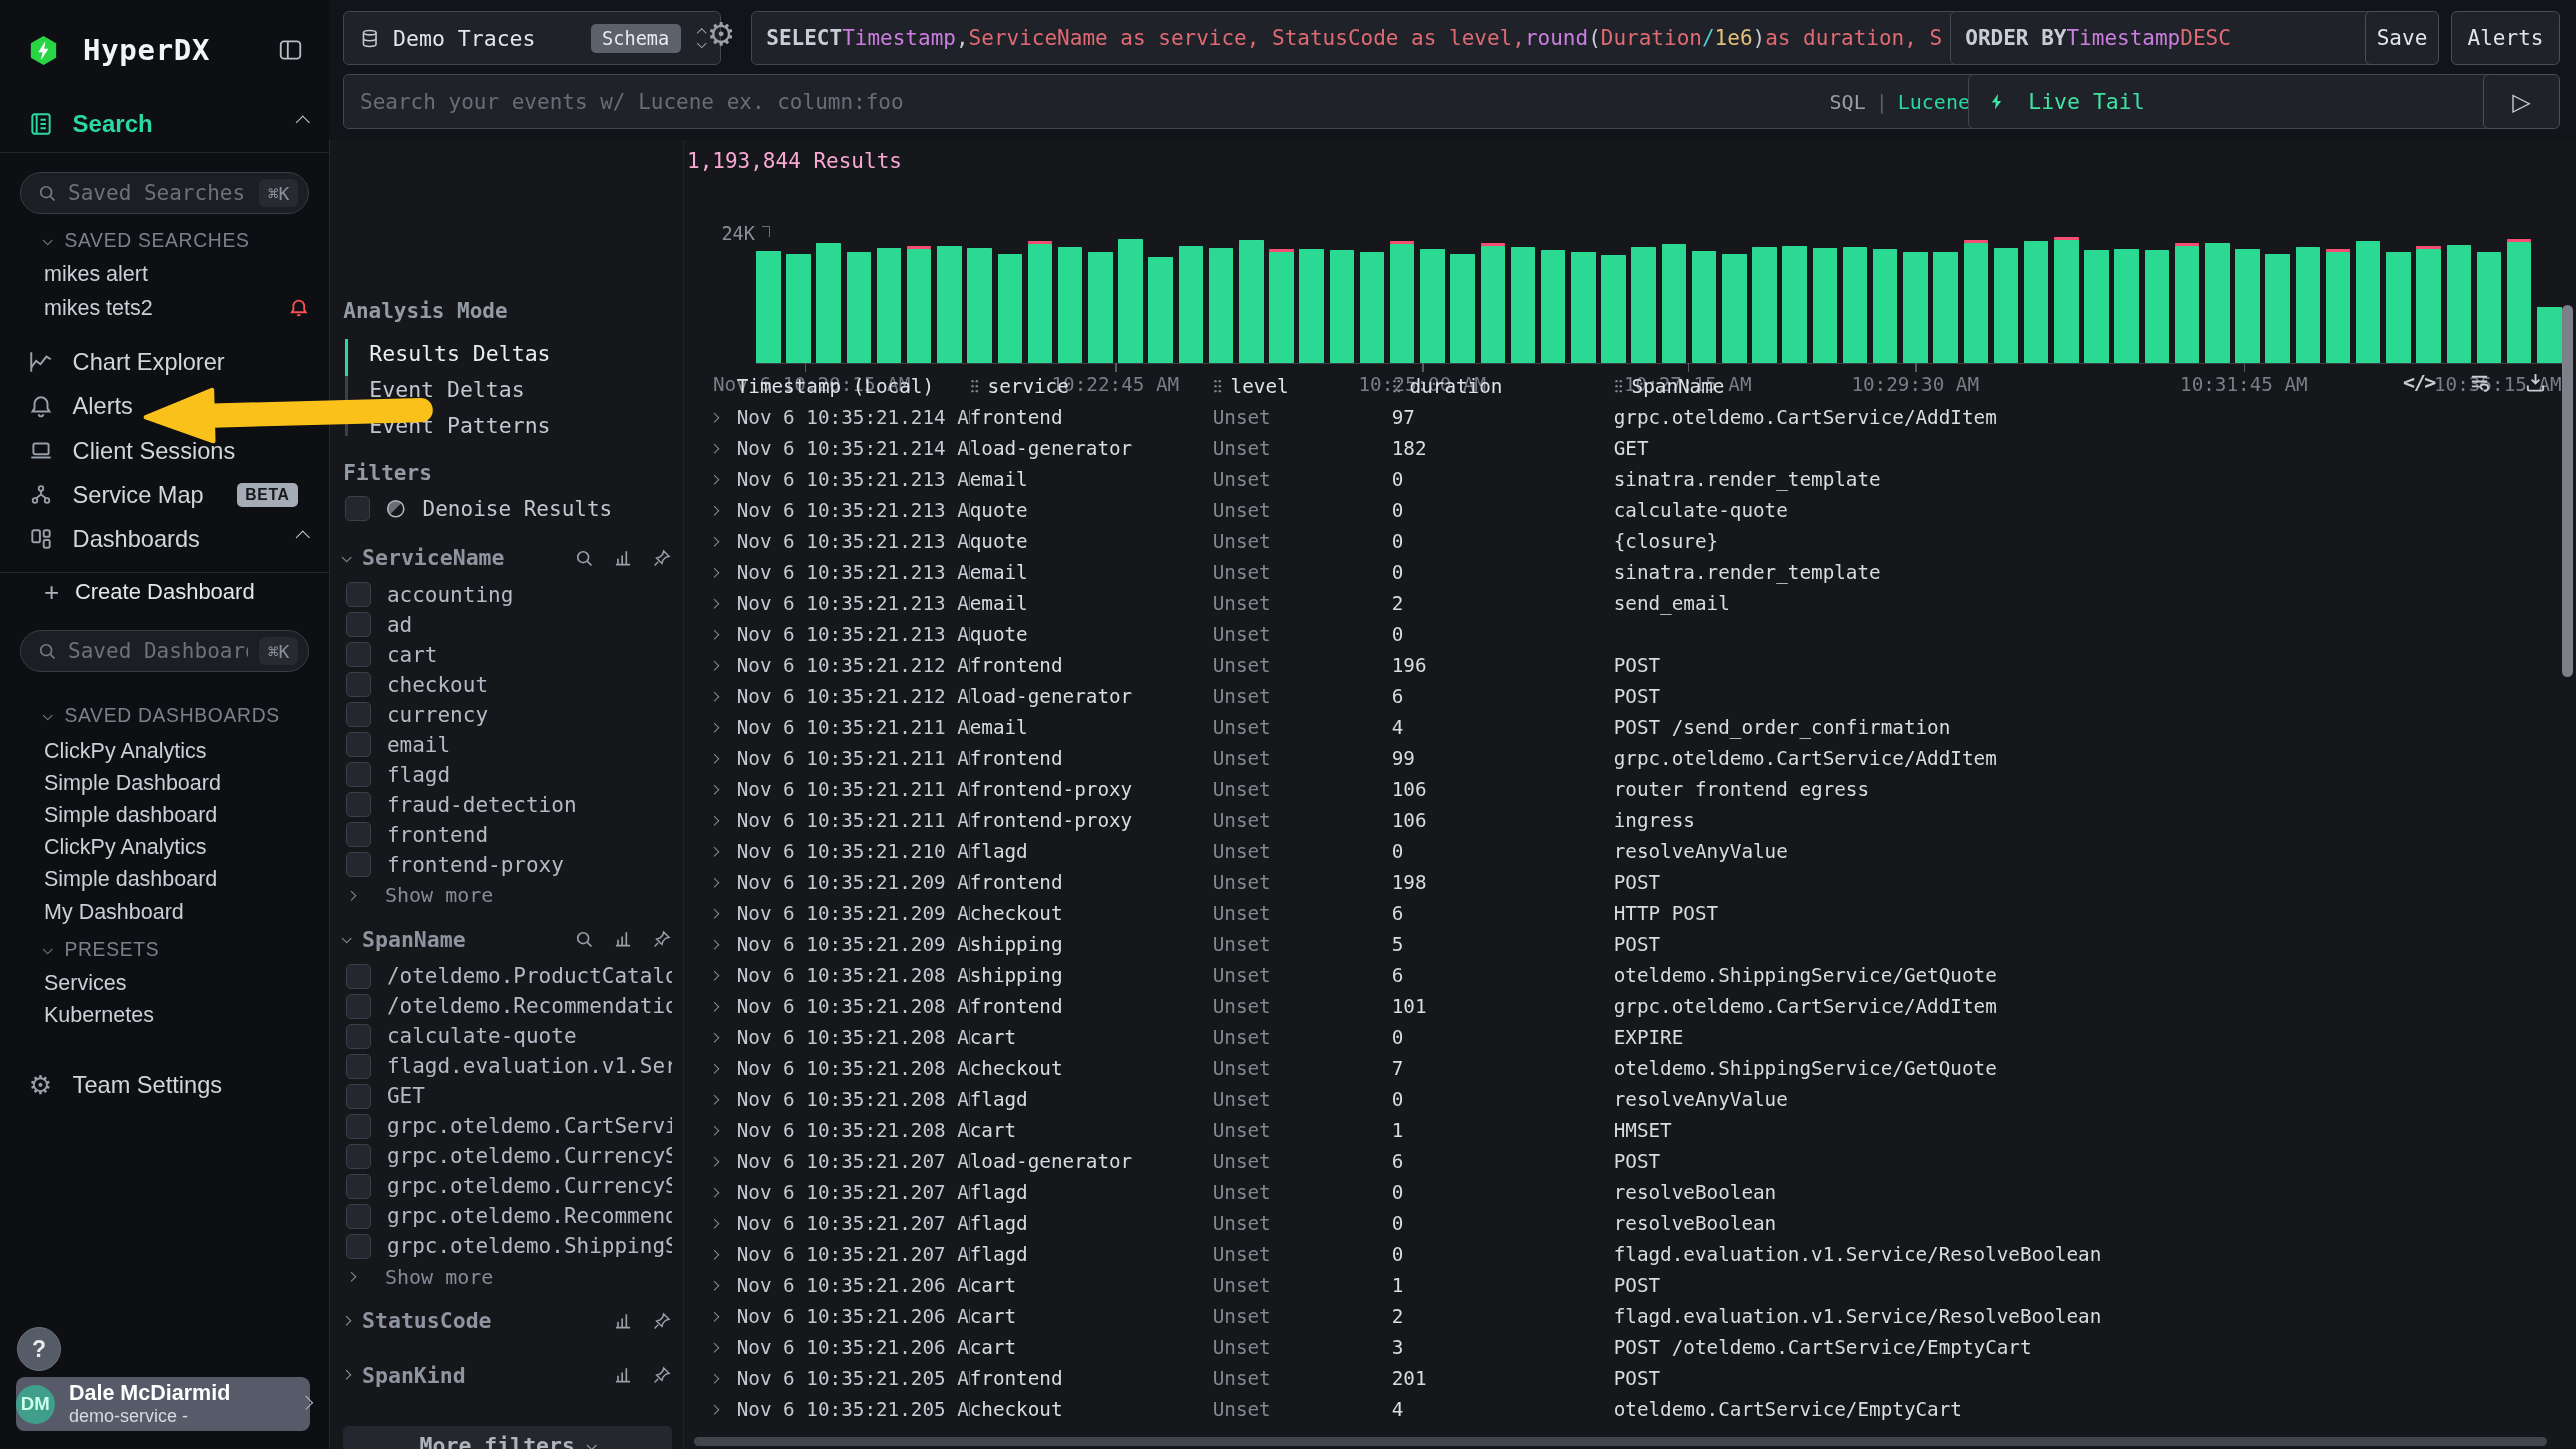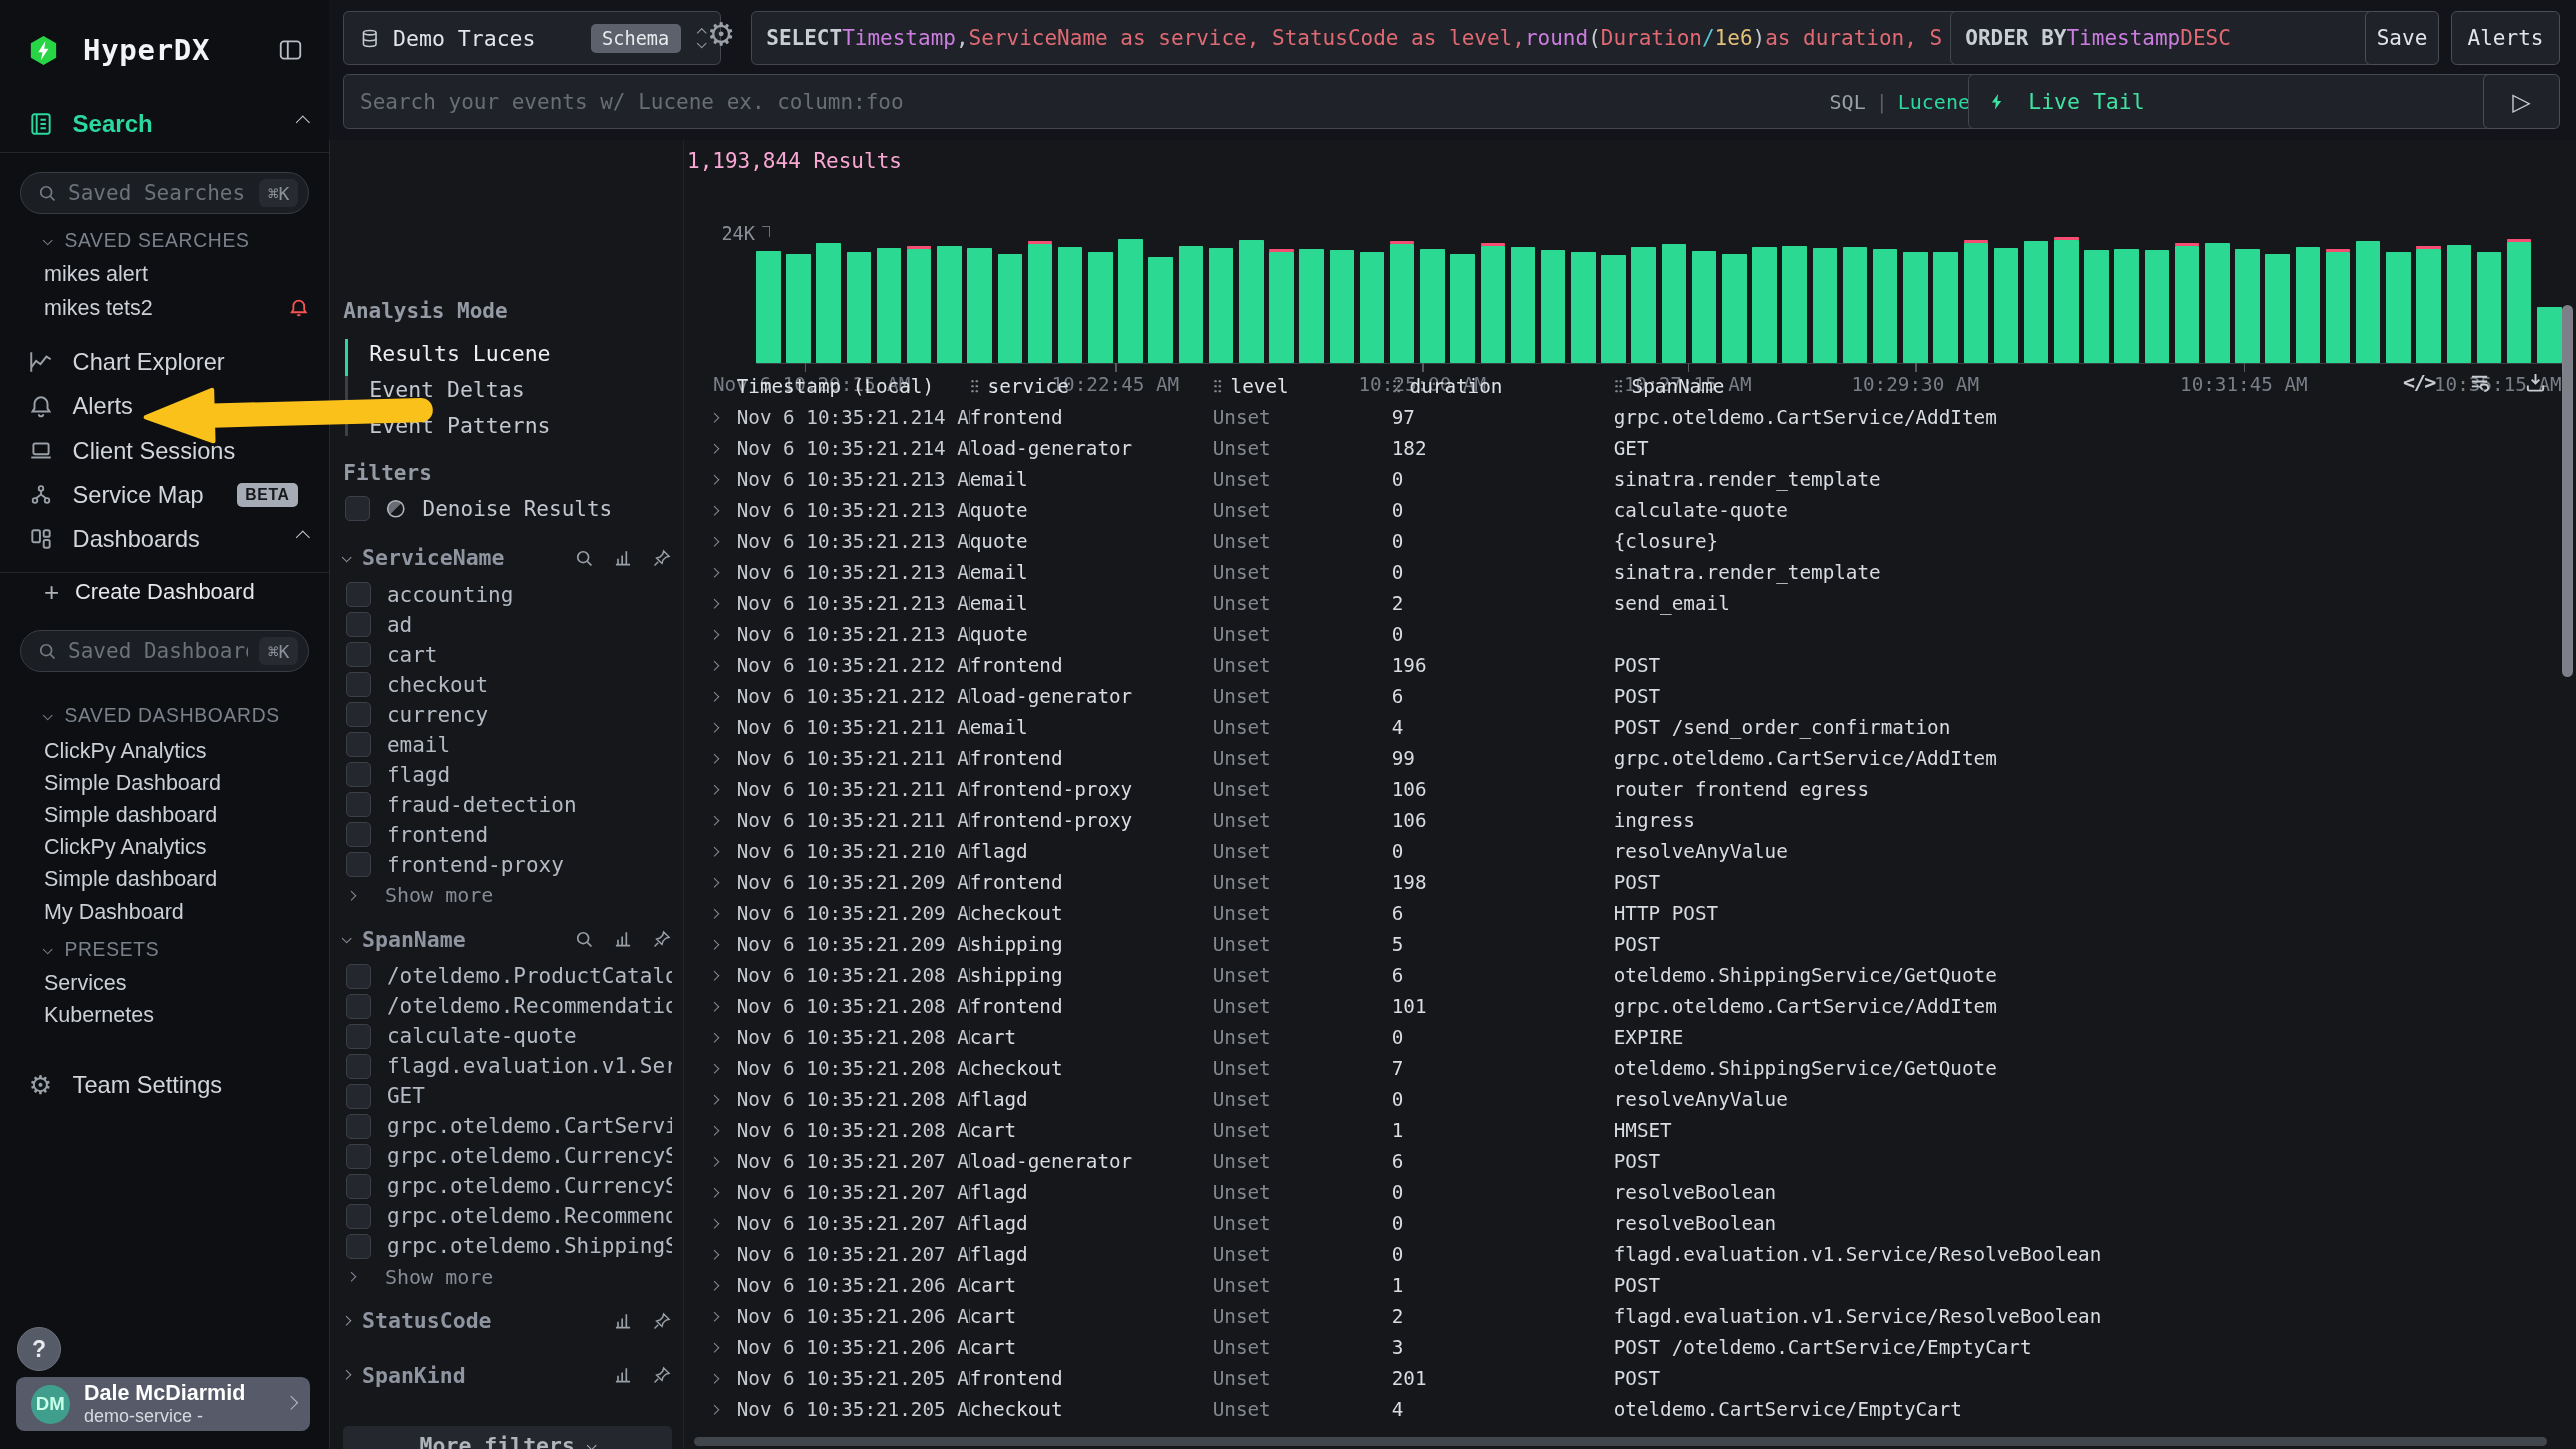--- a/index.html
+++ b/index.html
@@ -30,21 +30,21 @@
   .sb-divider{position:absolute;left:0;right:0;height:0.7px;background:#23262b}
   .pill{position:absolute;left:20px;right:20px;height:40px;border:0.7px solid #383c43;background:#1b1e23;border-radius:21.5px;display:flex;align-items:center;padding:0 10px 0 15.7px;gap:11.4px}
   .pill .ph{color:#6c717a;font-size:21px;flex:1;white-space:nowrap;overflow:hidden}
   .pill .kbd{margin-left:auto;background:#272a30;color:#8b919a;font-size:18px;padding:3.6px 8.6px;border-radius:6.4px}
   .pill .mag{color:#767b84}
   .subhead{position:absolute;left:44px;display:flex;align-items:center;gap:13px;color:#7b818b;font-size:19.3px;letter-spacing:0.7px;font-weight:400}
   .sb-item{position:absolute;left:44px;right:20px;display:flex;align-items:center;color:#ccd0d6;font-size:21.5px;height:30px}
   .sb-item .bell-alert{margin-left:auto;color:#fa5252}
   .beta{background:#a6acb6;color:#16181c;font-size:15.7px;font-weight:700;padding:2.9px 8.6px;border-radius:5px;margin-left:14.3px;letter-spacing:0.7px}
   .help-circle{position:absolute;left:17px;top:1327px;width:42px;height:42px;border-radius:50%;background:#565b68;border:0.7px solid #6b707d;color:#e8eaee;font-size:23px;font-weight:700;display:flex;align-items:center;justify-content:center}
-  .user-card{position:absolute;left:15.7px;right:18.6px;top:1377px;height:54px;background:#575b69;border-radius:8.6px;display:flex;align-items:center;padding:0 15px;gap:14.3px}
+  .user-card{position:absolute;left:15.7px;right:18.6px;top:1377px;height:54px;background:#575b69;border-radius:8.6px;display:flex;align-items:center;padding:0 0;gap:14.3px}
   .avatar{width:39px;height:39px;border-radius:50%;background:#3f9e8c;color:#c8ffe9;font-size:18.6px;font-weight:700;display:flex;align-items:center;justify-content:center}
   .user-meta{display:flex;flex-direction:column;line-height:1.15}
   .user-name{color:#ffffff;font-size:21.5px;font-weight:700}
   .user-org{color:#d7dae0;font-size:18px}
   .user-chev{margin-left:auto;color:#b9bdc6}
 
   
   .topbar{position:absolute;left:329px;right:0;top:0;height:140px;background:#121419}
   .tb-box{position:absolute;background:#1f2228;border:0.7px solid #43474f;border-radius:5.7px;display:flex;align-items:center;white-space:nowrap;overflow:hidden}
   .src-box{left:14.3px;top:11.4px;width:351px;height:52px;padding:0 10px 0 14.3px;gap:13px}
@@ -379,21 +379,21 @@
   <div class="tb-box btn play-btn">▷</div>
 </header>
 
 <aside class="fpanel">
   <div class="f-label" style="top:159px">Analysis Mode</div>
   <div class="tabs">
     <div class="rail">
         <div class="seg"></div>
       </div>
     <div id="analysis-tabs">
-        <div class="tab-item active">Results Lucene</div>
+        <div class="tab-item active">Results Deltas</div>
         <div class="tab-item">Event Deltas</div>
         <div class="tab-item">Event Patterns</div>
       </div>
   </div>
   <div class="f-label" style="top:321px">Filters</div>
   <div class="denoise-row">
     <span class="cbox"></span>
     <span class="den-ic">
       <svg width="21.5" height="21.5" viewBox="0 0 24 24">
           <circle cx="12" cy="12" r="9" fill="none" stroke="currentColor" stroke-width="1.8"></circle>

